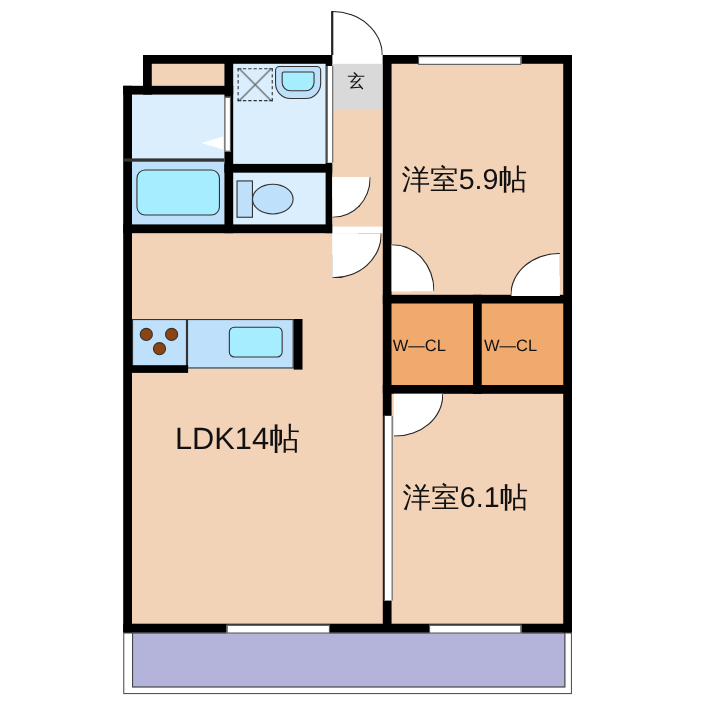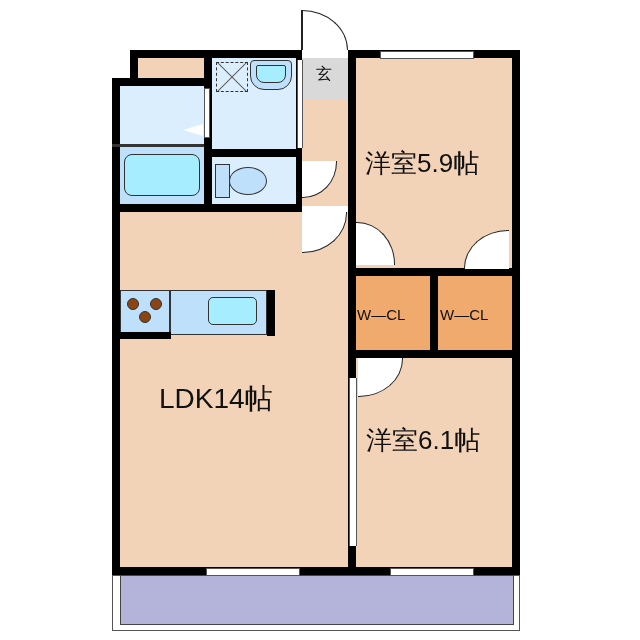--- a/index.html
+++ b/index.html
@@ -96,13 +96,13 @@
 <div class="abs" style="left:170px;top:290px;width:97px;height:45px;background:#bfe0fa;border:1px solid #333;"></div>
 <div class="abs" style="left:208px;top:297px;width:49px;height:28px;background:#a6edff;border:1px solid #333;border-radius:5px;"></div>
 <div class="wall" style="left:267px;top:290px;width:8px;height:46px;"></div>
 <div class="wall" style="left:120px;top:332px;width:51px;height:7px;"></div>
 
 <div class="label" style="left:316px;top:64px;font-size:16px;">玄</div>
 <div class="label" style="left:365px;top:146px;font-size:26px;">洋室5.9帖</div>
 <div class="label" style="left:357px;top:306px;font-size:15px;">W—CL</div>
 <div class="label" style="left:440px;top:306px;font-size:15px;">W—CL</div>
 <div class="label" style="left:159px;top:380px;font-size:28px;">LDK14帖</div>
-<div class="label" style="left:366px;top:423px;font-size:26px;">洋室6.1帖</div>
+<div class="label" style="left:366px;top:435px;font-size:26px;">洋室6.1帖</div>
 
 </body></html>

